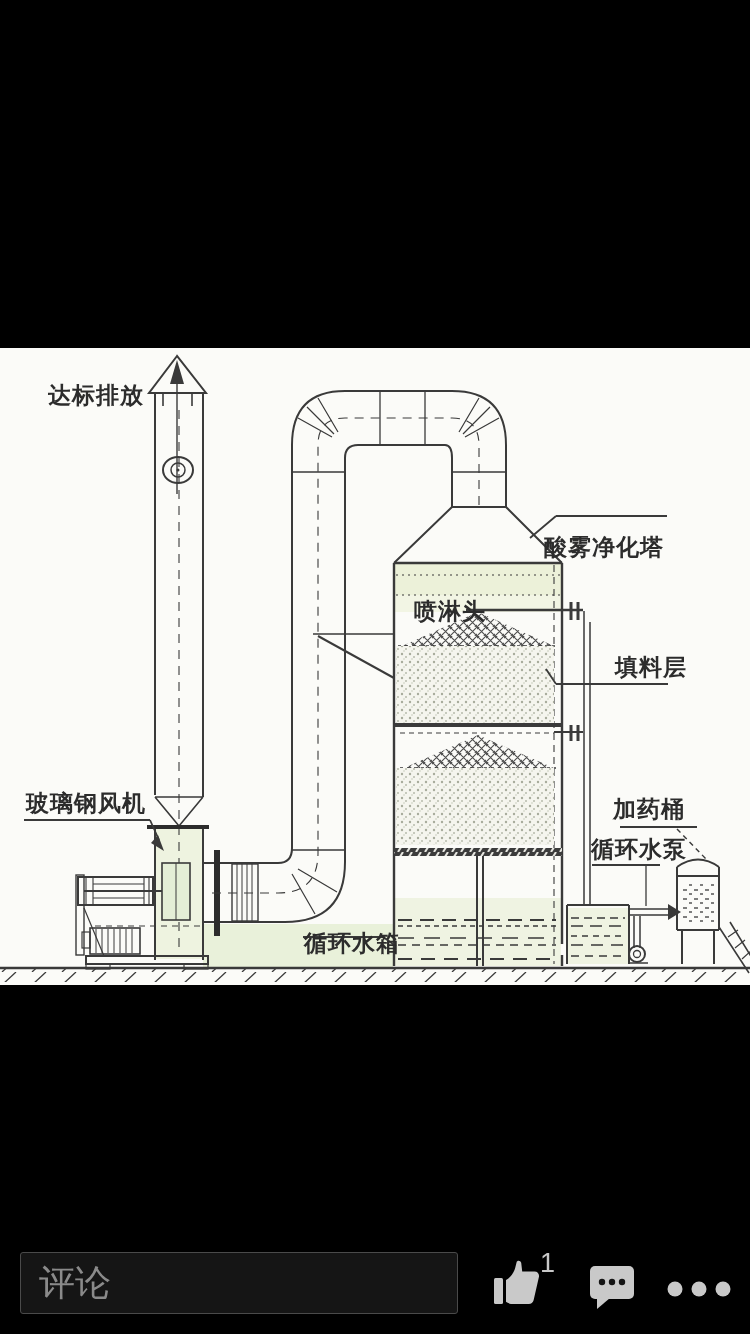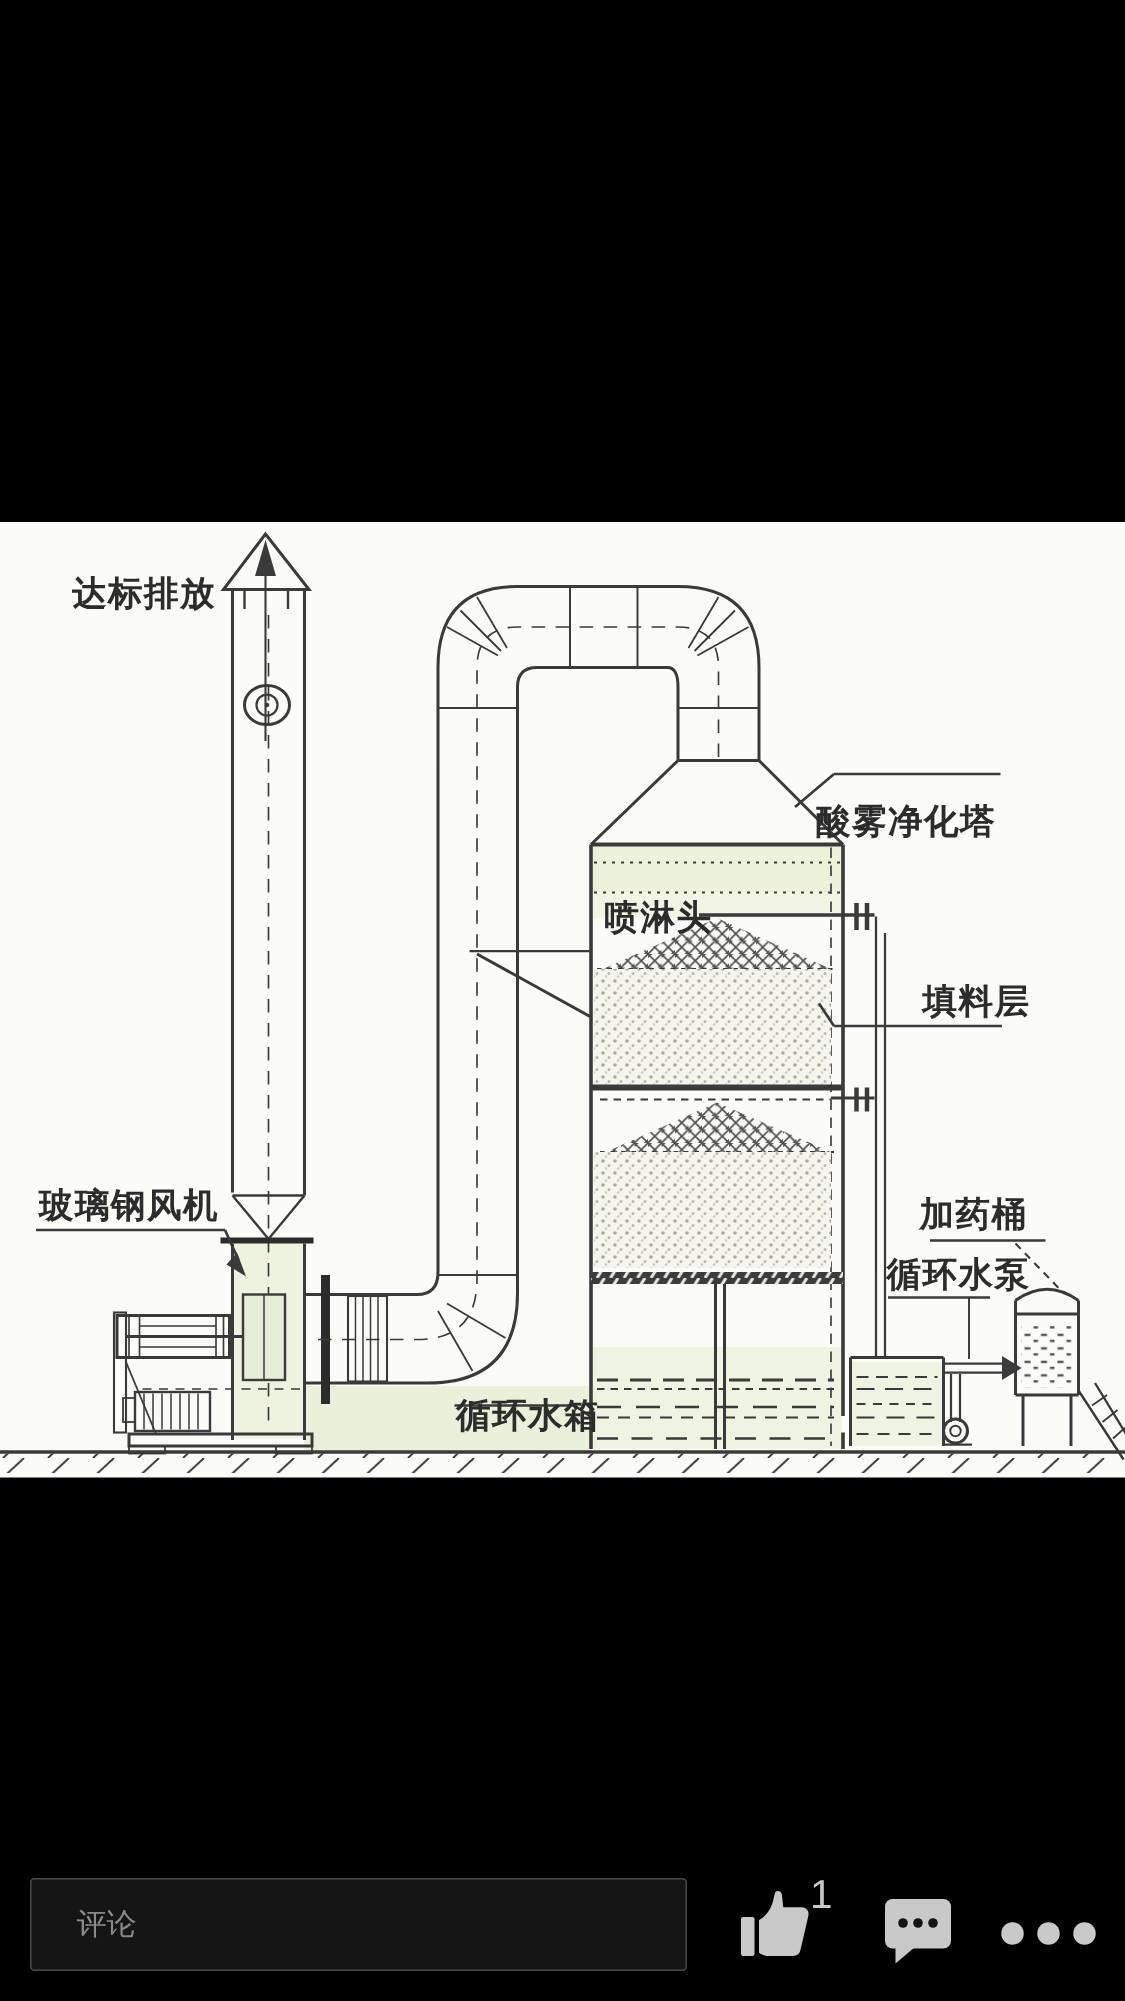--- a/index.html
+++ b/index.html
@@ -8,21 +8,21 @@
   .photo{position:absolute;left:0;top:348px;width:750px;height:637px;background:#fbfbf8;overflow:hidden;}
   .photo svg{position:absolute;left:0;top:0;}
   .dlabel{position:absolute;font-weight:bold;color:#2c2c2c;font-size:23px;letter-spacing:1px;
           white-space:nowrap;line-height:1;}
   .watermark{position:absolute;left:116px;top:246px;font-size:112px;letter-spacing:22px;
              font-family:"Liberation Serif",serif;font-weight:bold;color:rgba(95,95,95,0.30);
              white-space:nowrap;user-select:none;}
   .comment-bar{position:absolute;left:0;top:1240px;width:750px;height:94px;background:#000;}
   .comment-input{position:absolute;left:20px;top:12px;width:438px;height:62px;box-sizing:border-box;
                  background:#151515;border:1px solid #4a4a4a;border-radius:3px;color:#bbb;
-                 font-size:20px;padding:0 30px;outline:none;font-family:"Liberation Sans",sans-serif;}
+                 font-size:36px;padding:0 18px;outline:none;font-family:"Liberation Sans",sans-serif;}
   .comment-input::placeholder{color:#8a8a8a;opacity:1;}
   .like-wrap{position:absolute;left:492px;top:18px;width:70px;height:60px;}
   .like-count{position:absolute;left:48px;top:-10px;color:#c8c8c8;font-size:27px;}
   .bubble-wrap{position:absolute;left:588px;top:24px;width:50px;height:46px;}
   .more-wrap{position:absolute;left:666px;top:40px;width:66px;height:18px;}
 </style>
 </head>
 <body>
 
 <div class="screen">
@@ -187,21 +187,21 @@
         <g>
           <path d="M0,620 H750" stroke-width="2.4"></path>
           <rect x="0" y="621" width="750" height="13" fill="url(#groundhatch)" stroke="none"></rect>
         </g>
       </g>
     </svg>
 
 
     <div class="dlabel" style="left:48px;top:36px;text-align:right;">达标排放</div>
     <div class="dlabel" style="left:544px;top:140px;margin-top:48px;">酸雾净化塔</div>
-    <div class="dlabel" style="left:403px;top:252px;">喷淋头</div>
+    <div class="dlabel" style="left:414px;top:252px;">喷淋头</div>
     <div class="dlabel" style="left:615px;top:308px;">填料层</div>
     <div class="dlabel" style="left:26px;top:444px;">玻璃钢风机</div>
     <div class="dlabel" style="left:304px;top:584px;">循环水箱</div>
     <div class="dlabel" style="left:591px;top:492px;font-family:Liberation Mono, monospace;">循环水泵</div>
     <div class="dlabel" style="left:613px;top:450px;">加药桶</div>
   </div>
 
   <div class="comment-bar">
     <input class="comment-input" type="text" placeholder="评论" style="">
 

